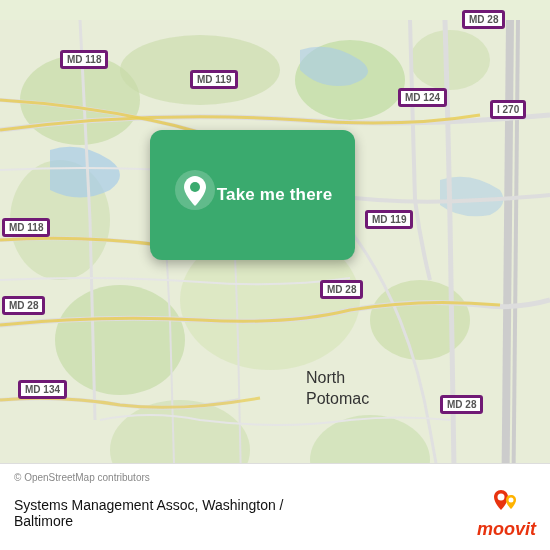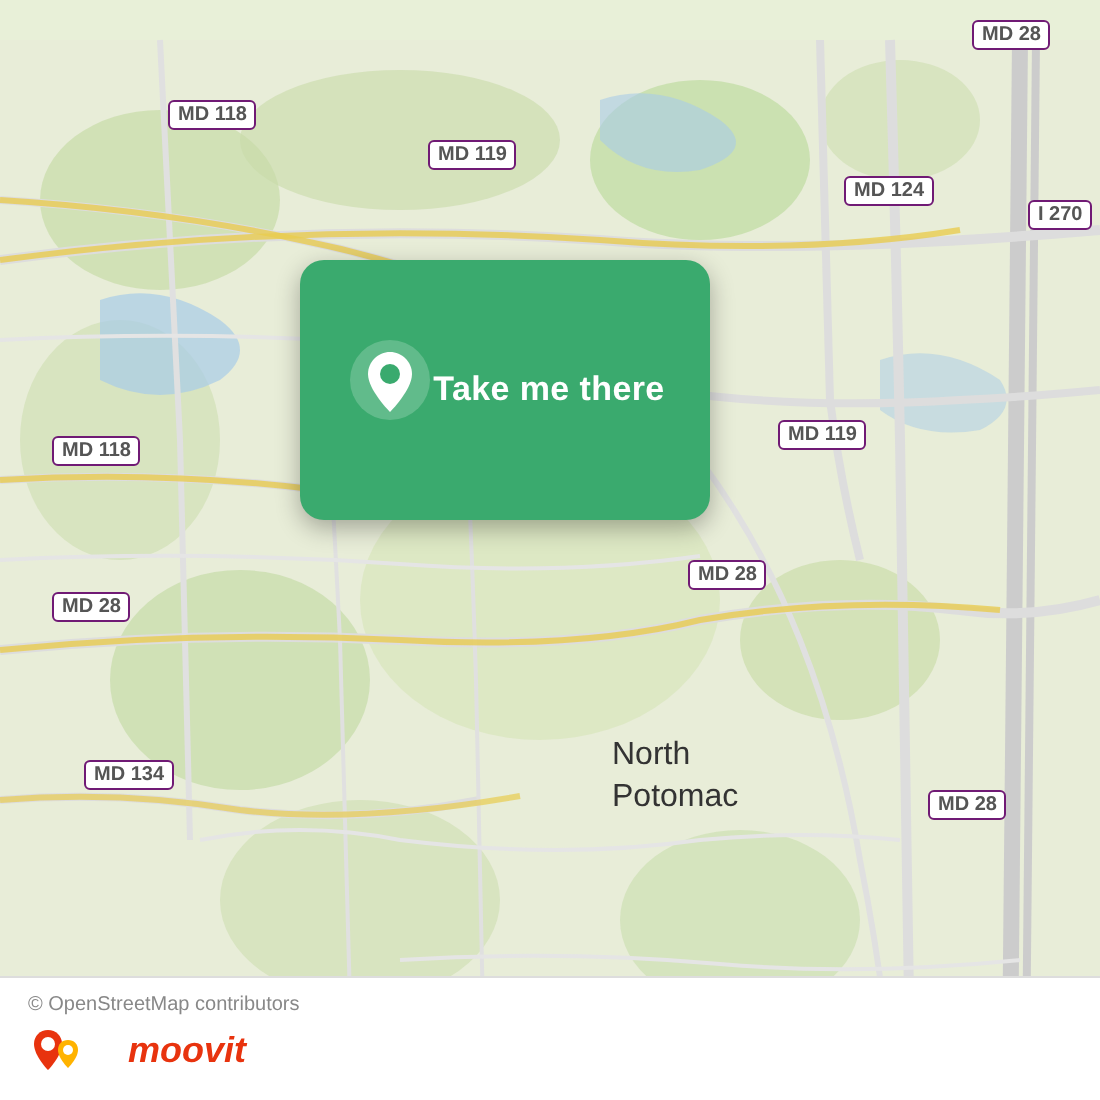--- a/index.html
+++ b/index.html
@@ -80,21 +80,22 @@
       color: #111;
       font-weight: 500;
       display: flex;
       align-items: center;
       justify-content: space-between;
     }
 
     #moovit-logo {
       display: flex;
       align-items: center;
-      gap: 20px;
+      gap: 4px;
+      flex-direction: column;
     }
 
     #moovit-icon {
       width: 30px;
       height: 30px;
     }
 
     #moovit-text {
       font-size: 18px;
       font-weight: bold;
@@ -102,25 +103,24 @@
       font-style: italic;
     }
 
     
     .road-label {
       position: absolute;
       font-size: 10px;
       font-weight: bold;
       color: #555;
       background: #fff;
-      border: 1px solid #701a75;
+      border: 3px solid #701a75;
       border-radius: 3px;
       padding: 1px 4px;
       z-index: 5;
-      margin-left: 24px;
     }
   </style>
 </head>
 <body>
 
 <div id="map-container">
 
   <svg id="map-svg" viewBox="0 0 550 510" xmlns="http://www.w3.org/2000/svg">
 
     <rect width="550" height="510" fill="#e8edd8"></rect>
@@ -197,20 +197,24 @@
       <circle cx="22" cy="22" r="20" fill="rgba(255,255,255,0.2)"></circle>
       <path d="M22 8 C16 8 11 13 11 19 C11 27 22 38 22 38 C22 38 33 27 33 19 C33 13 28 8 22 8 Z" fill="white"></path>
       <circle cx="22" cy="19" r="5" fill="#3aaa6e"></circle>
     </svg>
     <span id="take-me-there-label">Take me there</span>
   </div>
 
   <div id="bottom-bar">
     <div id="copyright-line">© OpenStreetMap contributors</div>
     <div id="title-line">
+      <div>
+        <span>Systems Management Assoc, Washington /</span><br>
+        <span>Baltimore</span>
+      </div>
       <div id="moovit-logo">
 
         <svg id="moovit-icon" viewBox="0 0 30 30" xmlns="http://www.w3.org/2000/svg">
           <path d="M10 5 C6 5 3 8 3 12 C3 18 10 25 10 25 C10 25 17 18 17 12 C17 8 14 5 10 5 Z" fill="#e8330e"></path>
           <circle cx="10" cy="12" r="3.5" fill="white"></circle>
           <path d="M20 10 C17 10 15 12 15 15 C15 19 20 24 20 24 C20 24 25 19 25 15 C25 12 23 10 20 10 Z" fill="#ffb300"></path>
           <circle cx="20" cy="15" r="2.5" fill="white"></circle>
         </svg>
         <span id="moovit-text">moovit</span>
       </div>

